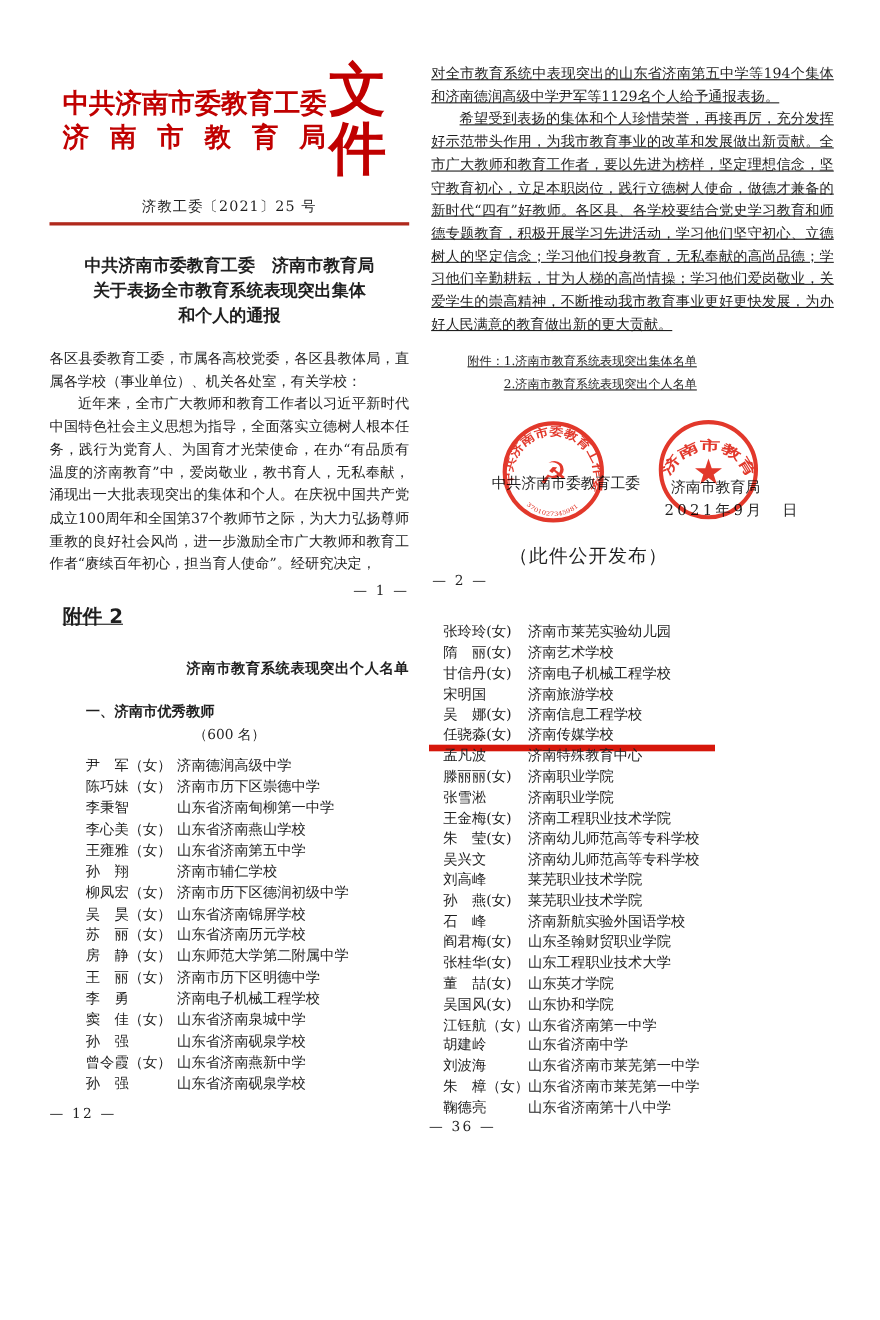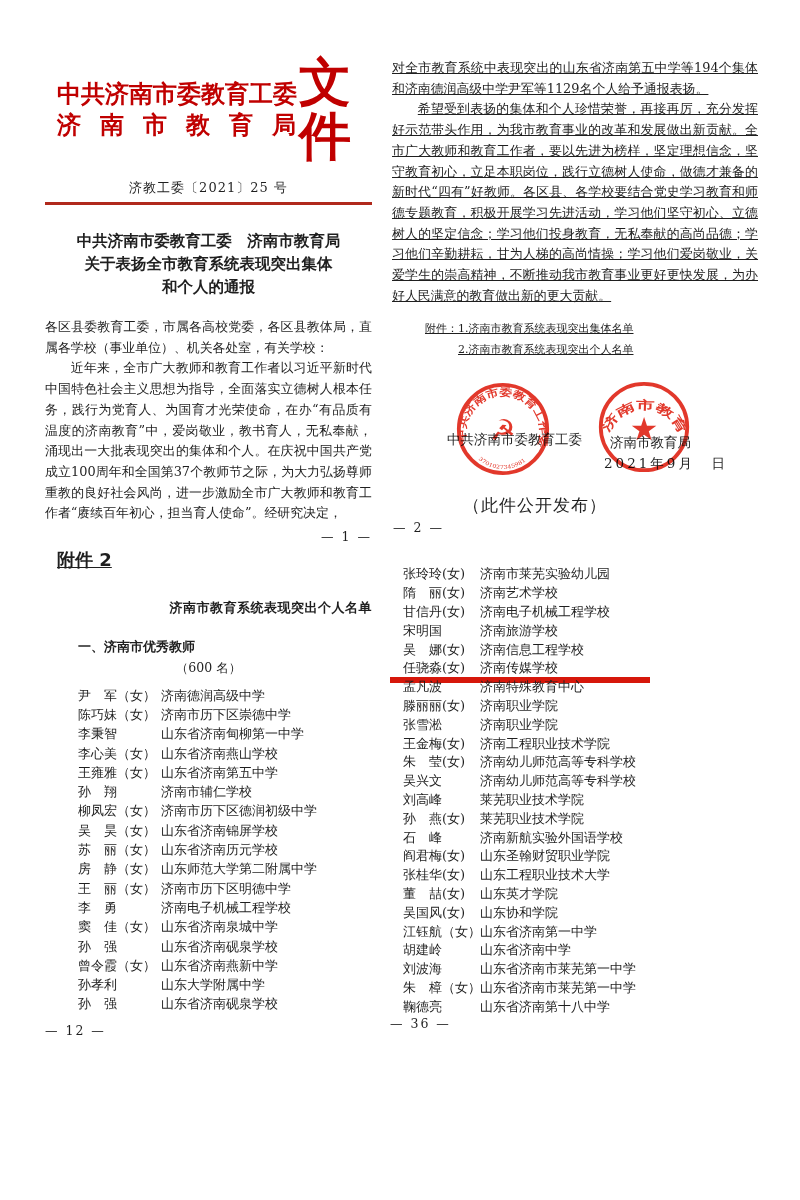--- a/index.html
+++ b/index.html
@@ -229,24 +229,20 @@
         <div class="row">
           <span class="nm">孙　强</span>
           <span class="sc">山东省济南砚泉学校</span>
         </div>
 
         <div class="row">
           <span class="nm">曾令霞（女）</span>
           <span class="sc">山东省济南燕新中学</span>
         </div>
 
-        <div class="row">
-          <span class="nm">孙孝利</span>
-          <span class="sc">山东大学附属中学</span>
-        </div>
 
         <div class="row">
           <span class="nm">孙　强</span>
           <span class="sc">山东省济南砚泉学校</span>
         </div>
       </div>
     <div class="pageno-l">— 12 —</div>
   </div>
 
   <div class="q4">

